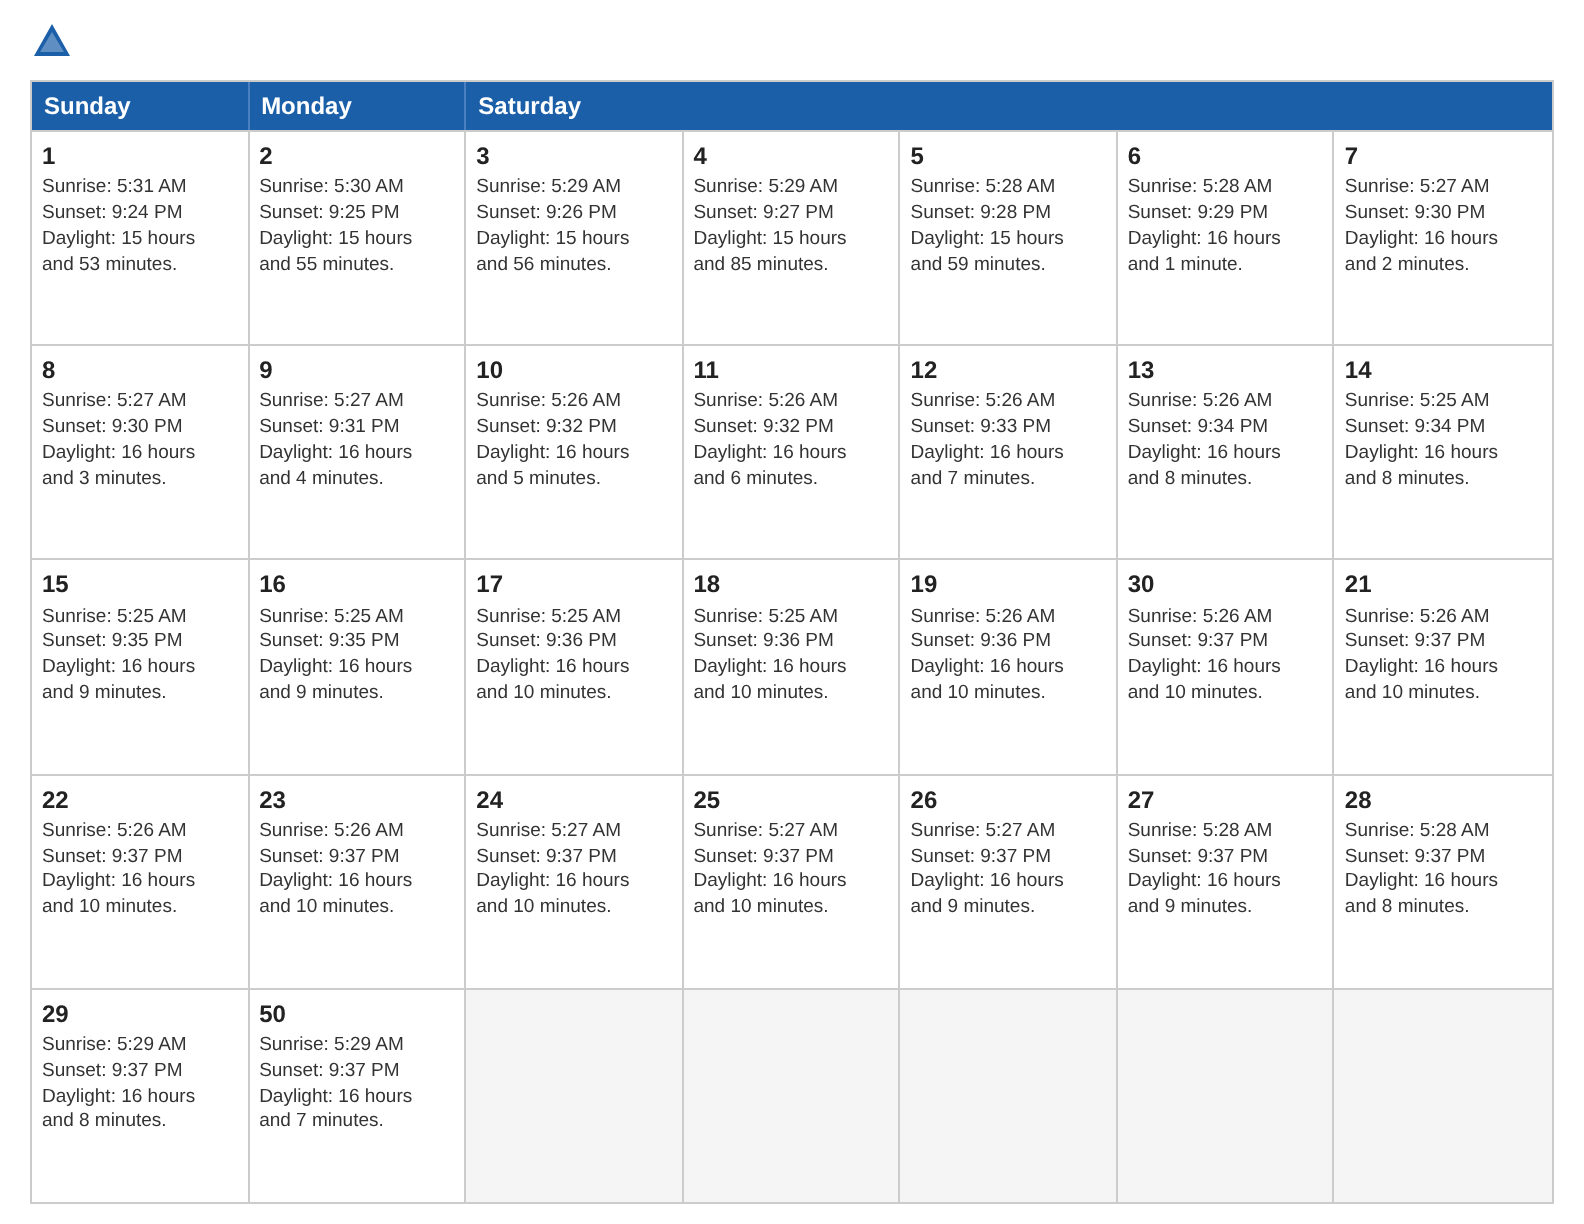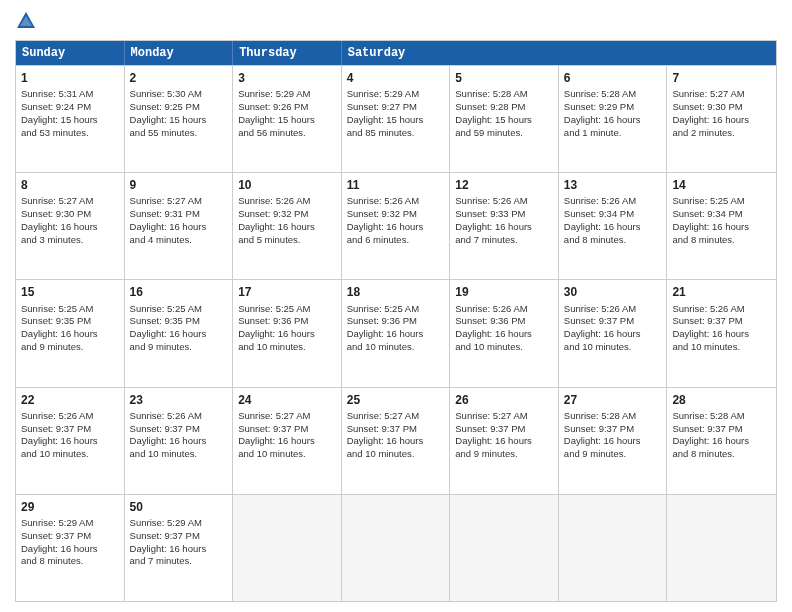--- a/index.html
+++ b/index.html
@@ -70,21 +70,20 @@
       grid-template-columns: repeat(7, 1fr);
       background: #1a5fa8;
     }
     .cal-header-cell {
       color: #fff;
       font-size: 12px;
       font-weight: bold;
       padding: 5px 6px;
       text-align: left;
       border-right: 1px solid #4a7fc0;
-      font-family: Liberation Mono, monospace;
     }
     .cal-header-cell:last-child { border-right: none; }
     .cal-body {
       display: flex;
       flex-direction: column;
       flex: 1;
     }
     .cal-row {
       display: grid;
       grid-template-columns: repeat(7, 1fr);
@@ -128,21 +127,20 @@
     <div class="title-block">
       <div class="title-month"></div>
       <div class="title-location"></div>
     </div>
   </div>
 
   <div class="calendar">
     <div class="cal-header">
       <div class="cal-header-cell">Sunday</div>
       <div class="cal-header-cell">Monday</div>
-      <div class="cal-header-cell">Thursday</div>
       <div class="cal-header-cell">Saturday</div>
     </div>
     <div class="cal-body" id="cal-body">
     <div class="cal-row">
           <div class="cal-cell">
             <span class="day-number">1</span>
             <div>Sunrise: 5:31 AM</div>
             <div>Sunset: 9:24 PM</div>
             <div>Daylight: 15 hours</div>
             <div>and 53 minutes.</div>

